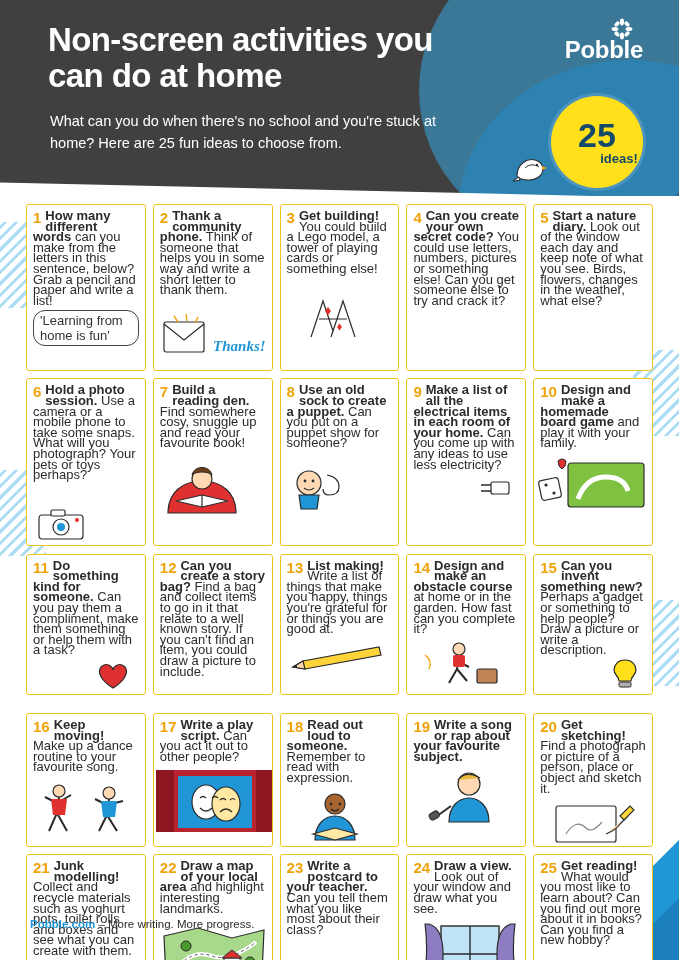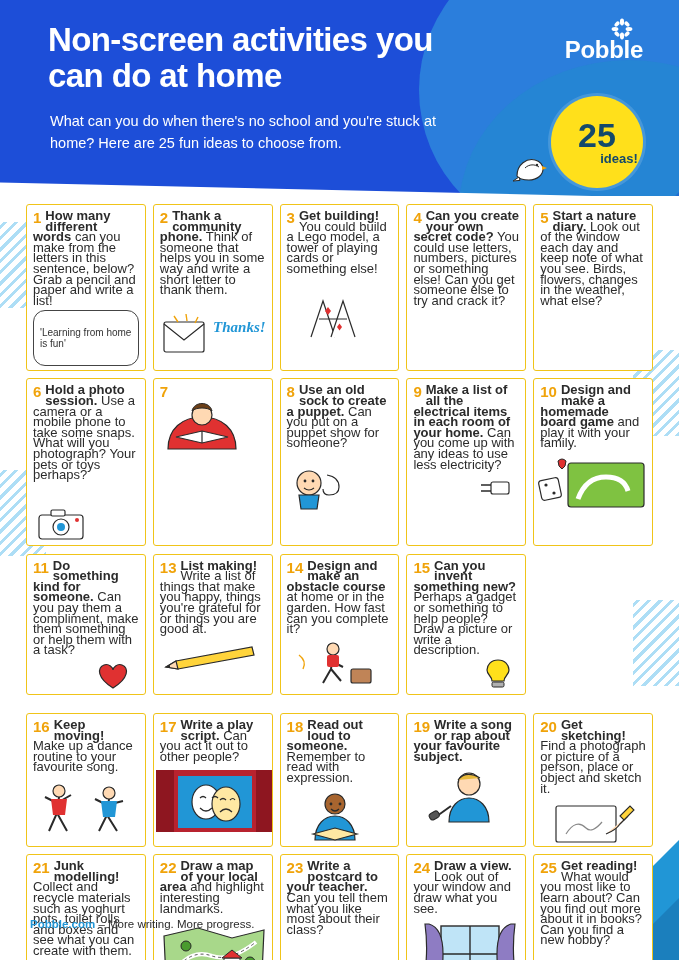--- a/index.html
+++ b/index.html
@@ -17,21 +17,21 @@
     position: relative;
     width: 679px;
     height: 960px;
     background: #ffffff;
     overflow: hidden;
   }
   
   .header {
     position: relative;
     height: 196px;
-    background: #1d4ed8;
+    background: #404040;
     overflow: hidden;
   }
   .header .wave {
     position: absolute;
     right: -40px;
     top: -60px;
     width: 300px;
     height: 300px;
     border-radius: 50%;
     background: #36a5e0;
@@ -204,22 +204,22 @@
   .artbox {
     position: relative;
     width: 100%;
     height: 56px;
     margin-top: 4px;
   }
   .speech {
     display: inline-block;
     border: 1.4px solid #444;
     border-radius: 12px;
-    padding: 16px 6px;
-    font-size: 10px;
+    padding: 2px 6px;
+    font-size: 13px;
     color: #333;
     background: #fff;
   }
   .thanks {
     color: #2196d6;
     font-weight: bold;
     font-size: 15px;
     font-style: italic;
     font-family: "Liberation Serif", serif;
   }
@@ -303,21 +303,21 @@
     <div class="card">
       <div class="num">2</div>
       <div class="body"><b>Thank a community phone.</b>
         <span>Think of someone that helps you in some way and write a short letter to thank them.</span></div>
       <div class="artbox">
         <svg width="50" height="46" viewBox="0 0 50 46" style="position:absolute;left:0;bottom:-2px">
           <rect x="4" y="10" width="40" height="30" rx="2" fill="#fff" stroke="#2a2a2a" stroke-width="1.2"></rect>
           <path d="M4 12 L24 28 L44 12" fill="none" stroke="#2a2a2a" stroke-width="1.2"></path>
           <path d="M14 4 l4 6 M26 2 l1 7 M38 5 l-3 6" stroke="#f0a30a" stroke-width="1.4" fill="none"></path>
         </svg>
-        <span class="thanks" style="position:absolute;right:0;bottom:20px">Thanks!</span>
+        <span class="thanks" style="position:absolute;right:0;bottom:1px">Thanks!</span>
       </div>
     </div>
 
     <div class="card">
       <div class="num">3</div>
       <div class="body"><b>Get building!</b>
         <span>You could build a Lego model, a tower of playing cards or something else!</span></div>
       <div class="artbox">
         <svg width="70" height="54" viewBox="0 0 70 54" style="position:absolute;left:14px;bottom:-6px">
           <path d="M10 50 L22 14 L34 50" fill="#fff" stroke="#2a2a2a" stroke-width="1.2"></path>
@@ -354,20 +354,22 @@
           <rect x="16" y="3" width="14" height="6" rx="1.5" fill="#fff" stroke="#2a2a2a" stroke-width="1.2"></rect>
           <circle cx="26" cy="20" r="8" fill="#fff" stroke="#2a2a2a" stroke-width="1.2"></circle>
           <circle cx="26" cy="20" r="4" fill="#2196d6"></circle>
           <circle cx="42" cy="13" r="2" fill="#e03131"></circle>
         </svg>
       </div>
     </div>
 
     <div class="card">
       <div class="num">7</div>
+      <div class="body"><b>Build a reading den.</b>
+        <span>Find somewhere cosy, snuggle up and read your favourite book!</span></div>
       <div class="artbox" style="height:60px">
         <svg width="96" height="60" viewBox="0 0 96 60" style="position:absolute;left:2px;bottom:-4px">
           <path d="M6 56 C6 36 20 24 40 24 C60 24 74 36 74 56 Z" fill="#e03131" stroke="#2a2a2a" stroke-width="1.2"></path>
           <circle cx="40" cy="22" r="10" fill="#ffd9b3" stroke="#2a2a2a" stroke-width="1.2"></circle>
           <path d="M30 18 C32 8 48 8 50 18 C46 14 34 14 30 18 Z" fill="#6b3f17" stroke="#2a2a2a" stroke-width="1"></path>
           <path d="M14 44 L40 38 L66 44 L40 50 Z" fill="#fff" stroke="#2a2a2a" stroke-width="1.2"></path>
           <path d="M40 38 L40 50" stroke="#2a2a2a" stroke-width="1.2"></path>
         </svg>
       </div>
     </div>
@@ -423,20 +425,25 @@
       <div class="num">11</div>
       <div class="body"><b>Do something kind for someone.</b>
         <span>Can you pay them a compliment, make them something or help them with a task?</span></div>
       <div class="artbox" style="height:30px">
         <svg width="40" height="30" viewBox="0 0 40 30" style="position:absolute;right:6px;bottom:0">
           <path d="M20 28 C4 18 4 8 11 5 C16 3 20 8 20 10 C20 8 24 3 29 5 C36 8 36 18 20 28 Z" fill="#e03131" stroke="#2a2a2a" stroke-width="1.2"></path>
         </svg>
       </div>
     </div>
 
+    <div class="card">
+      <div class="num">12</div>
+      <div class="body"><b>Can you create a story bag?</b>
+        <span>Find a bag and collect items to go in it that relate to a well known story. If you can't find an item, you could draw a picture to include.</span></div>
+    </div>
 
     <div class="card">
       <div class="num">13</div>
       <div class="body"><b>List making!</b>
         <span>Write a list of things that make you happy, things you're grateful for or things you are good at.</span></div>
       <div class="artbox" style="height:34px">
         <svg width="100" height="34" viewBox="0 0 100 34" style="position:absolute;left:0;bottom:0">
           <path d="M6 28 L16 22 L92 8 L94 16 L18 30 Z" fill="#ffd43b" stroke="#2a2a2a" stroke-width="1.2"></path>
           <path d="M6 28 L16 22 L18 30 Z" fill="#ffd9b3" stroke="#2a2a2a" stroke-width="1.2"></path>
           <path d="M6 28 L10 26 L10 29 Z" fill="#2a2a2a"></path>

